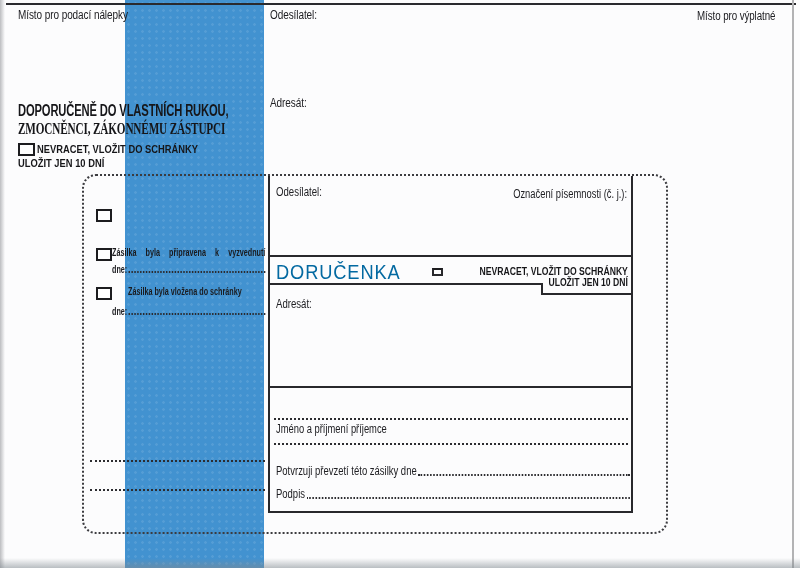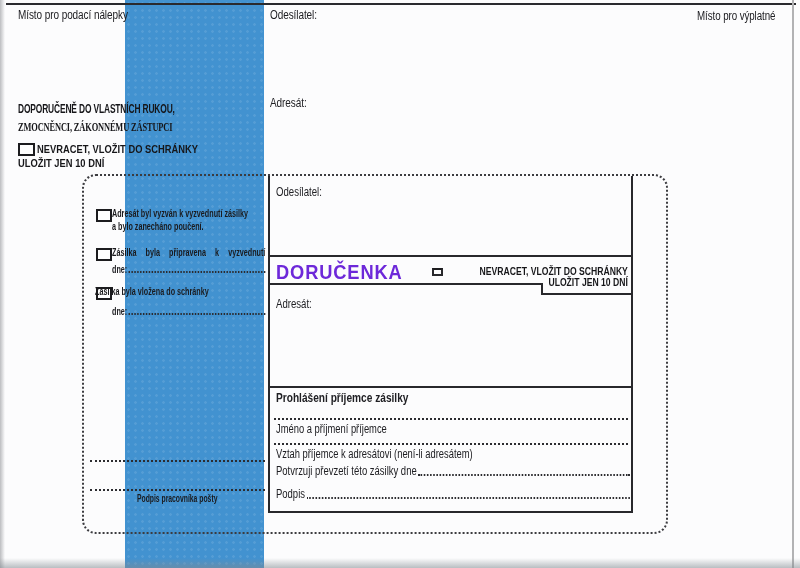--- a/index.html
+++ b/index.html
@@ -17,21 +17,21 @@
   .cx85r{display:inline-block;transform:scaleX(0.85);transform-origin:100% 0;white-space:nowrap;}
   .cx82r{display:inline-block;transform:scaleX(0.82);transform-origin:100% 0;white-space:nowrap;}
   .cx78r{display:inline-block;transform:scaleX(0.78);transform-origin:100% 0;white-space:nowrap;}
   .cx68c{display:inline-block;transform:scaleX(0.68);transform-origin:50% 0;white-space:nowrap;}
 
   .stripe{left:125px;top:0;width:139px;height:568px;background:var(--stripe,#4292d0);
     background-image:radial-gradient(rgba(255,255,255,.10) 1px, transparent 1.6px);
     background-size:7px 7px;}
   .top-rule{left:6px;right:4px;top:3px;border-top:2px solid #2a2a2e;}
   .lbl{font-size:12.5px;letter-spacing:-0.1px;}
-  .svc-line{font-size:12px;font-weight:bold;letter-spacing:-0.2px;color:#161619;}
+  .svc-line{font-size:16px;font-weight:bold;letter-spacing:-0.2px;color:#161619;}
   .small-bold{font-size:11px;font-weight:bold;color:#161619;}
   .cb{display:inline-block;background:#fff;border:2px solid #1c1c1f;}
   .cb.big{width:13px;height:9px;}
   .cb.item{width:12px;height:9px;}
   .cb.card{width:11px;height:8px;}
 
   .dash-box{left:82px;top:174px;width:586px;height:360px;box-sizing:border-box;
     border:2px dotted #3c3c40;border-radius:14px;}
 
   .panel-title{font-size:10.5px;font-weight:bold;}
@@ -40,21 +40,21 @@
   .dne-row{display:flex;align-items:flex-end;font-size:10px;font-weight:bold;}
   .leader{flex:1;border-bottom:2px dotted #2c2c30;margin:0 0 2px 2px;}
   .dotline{border-top:2px dotted #2c2c30;height:0;}
   .ctr{text-align:center;}
 
   .card{left:268px;top:176px;width:365px;height:337px;box-sizing:border-box;
     border-left:2px solid #28282c;border-right:2px solid #28282c;border-bottom:2px solid #28282c;
     background:transparent;}
   .card .solid{border-top:2px solid #28282c;height:0;}
   .card-lbl{font-size:12px;}
-  .dor-title{font-size:21px;font-weight:bold;letter-spacing:1px;color:#6d28d9;}
+  .dor-title{font-size:21px;font-weight:normal;letter-spacing:1px;color:#0369a1;}
   .nev-line{font-size:10.5px;font-weight:bold;color:#161619;line-height:11px;}
   .sec-title{font-size:13px;font-weight:bold;}
   .card-row{display:flex;align-items:flex-end;font-size:12px;}
   .left-edge{left:0;top:0;width:5px;height:568px;
     background:linear-gradient(to right,rgba(110,112,118,.45),rgba(110,112,118,0));}
   .right-edge{left:792px;top:0;width:2px;height:568px;background:#b2b2b4;}
   .bottom-edge{left:0;top:558px;width:800px;height:10px;
     background:linear-gradient(to bottom,rgba(140,148,153,0),rgba(130,139,145,.55));}
 </style>
 </head>
@@ -89,52 +89,48 @@
     <span class="cx85r" style="transform-origin:0 0;">NEVRACET, VLOŽIT DO SCHRÁNKY</span>
   </div>
   <div class="abs small-bold" style="left:18px;top:157px;">
     <span class="cx85r" style="transform-origin:0 0;">ULOŽIT JEN 10 DNÍ</span>
   </div>
 
   <div class="abs dash-box"></div>
 
 
   <span class="abs cb item" style="left:96px;top:209px;"></span>
-  <div class="abs item-text" style="left:112px;top:207px;width:220px;">
-    <div class="cx72"><span>Adresát byl vyzván k vyzvednutí zásilky</span><br>
-      <span>a bylo zanecháno poučení.</span></div>
-  </div>
 
   <span class="abs cb item" style="left:96px;top:248px;"></span>
   <div class="abs item-text" style="left:112px;top:246px;width:213px;transform:scaleX(0.72);transform-origin:0 0;">
     <div class="just">Zásilka byla připravena k vyzvednutí</div>
   </div>
   <div class="abs dne-row" style="left:112px;top:264px;width:213px;transform:scaleX(0.72);transform-origin:0 0;">
     <span>dne:</span>
     <span class="leader"></span>
   </div>
 
   <span class="abs cb item" style="left:96px;top:287px;"></span>
-  <div class="abs item-text" style="left:95px;top:285px;width:220px;">
+  <div class="abs item-text" style="left:128px;top:285px;width:220px;">
     <span class="cx72">Zásilka byla vložena do schránky</span>
   </div>
   <div class="abs dne-row" style="left:112px;top:306px;width:213px;transform:scaleX(0.72);transform-origin:0 0;">
     <span>dne:</span>
     <span class="leader"></span>
   </div>
 
   <div class="abs dotline" style="left:90px;top:460px;width:175px;"></div>
   <div class="abs dotline" style="left:90px;top:489px;width:175px;"></div>
-  <div class="abs item-text ctr" style="left:88px;top:492px;width:178px;">
-    <span class="cx68c">Podpis pracovníka pošty</span>
-  </div>
 
   <div class="abs card">
     <div class="abs card-lbl" style="left:6px;top:9px;">
       <span class="cx80">Odesílatel:</span>
+    </div>
+    <div class="abs card-lbl" style="right:4px;top:11px;text-align:right;">
+      <span class="cx78r">Označení písemnosti (č. j.):</span>
     </div>
     <div class="abs solid" style="left:0;right:0;top:79px;"></div>
 
     <div class="abs dor-title" style="left:6px;top:84px;">
       <span style="display:inline-block;transform:scaleX(0.87);transform-origin:0 0;">DORUČENKA</span>
     </div>
     <div class="abs" style="right:3px;top:90px;text-align:right;">
       <div class="nev-line">
         <span class="abs cb card" style="left:-152px;top:1px;position:relative;display:inline-block;vertical-align:-1px;margin-right:4px;left:0;top:0;"></span><span class="cx82r">NEVRACET, VLOŽIT DO SCHRÁNKY</span>
       </div>
@@ -142,33 +138,27 @@
     </div>
     <div class="abs" style="left:0;top:107px;width:271px;border-bottom:2px solid #28282c;"></div>
     <div class="abs" style="left:271px;top:107px;height:12px;border-left:2px solid #28282c;"></div>
     <div class="abs" style="left:273px;right:0;top:117px;border-bottom:2px solid #28282c;"></div>
 
     <div class="abs card-lbl" style="left:6px;top:121px;">
       <span class="cx80">Adresát:</span>
     </div>
 
     <div class="abs solid" style="left:0;right:0;top:210px;"></div>
-    <div class="abs sec-title" style="left:6px;top:214px;">
-      <span class="cx78">Prohlášení příjemce zásilky</span>
-    </div>
 
     <div class="abs dotline" style="left:4px;right:3px;top:242px;"></div>
     <div class="abs card-lbl" style="left:6px;top:246px;">
       <span class="cx78">Jméno a příjmení příjemce</span>
     </div>
 
     <div class="abs dotline" style="left:4px;right:3px;top:267px;"></div>
-    <div class="abs card-lbl" style="left:6px;top:271px;">
-      <span class="cx78">Vztah příjemce k adresátovi (není-li adresátem)</span>
-    </div>
 
     <div class="abs card-row" style="left:6px;top:288px;width:448px;transform:scaleX(0.79);transform-origin:0 0;">
       <span>Potvrzuji převzetí této zásilky dne</span>
       <span class="leader"></span>
     </div>
     <div class="abs card-row" style="left:6px;top:311px;width:448px;transform:scaleX(0.79);transform-origin:0 0;">
       <span>Podpis</span>
       <span class="leader"></span>
     </div>
   </div>

